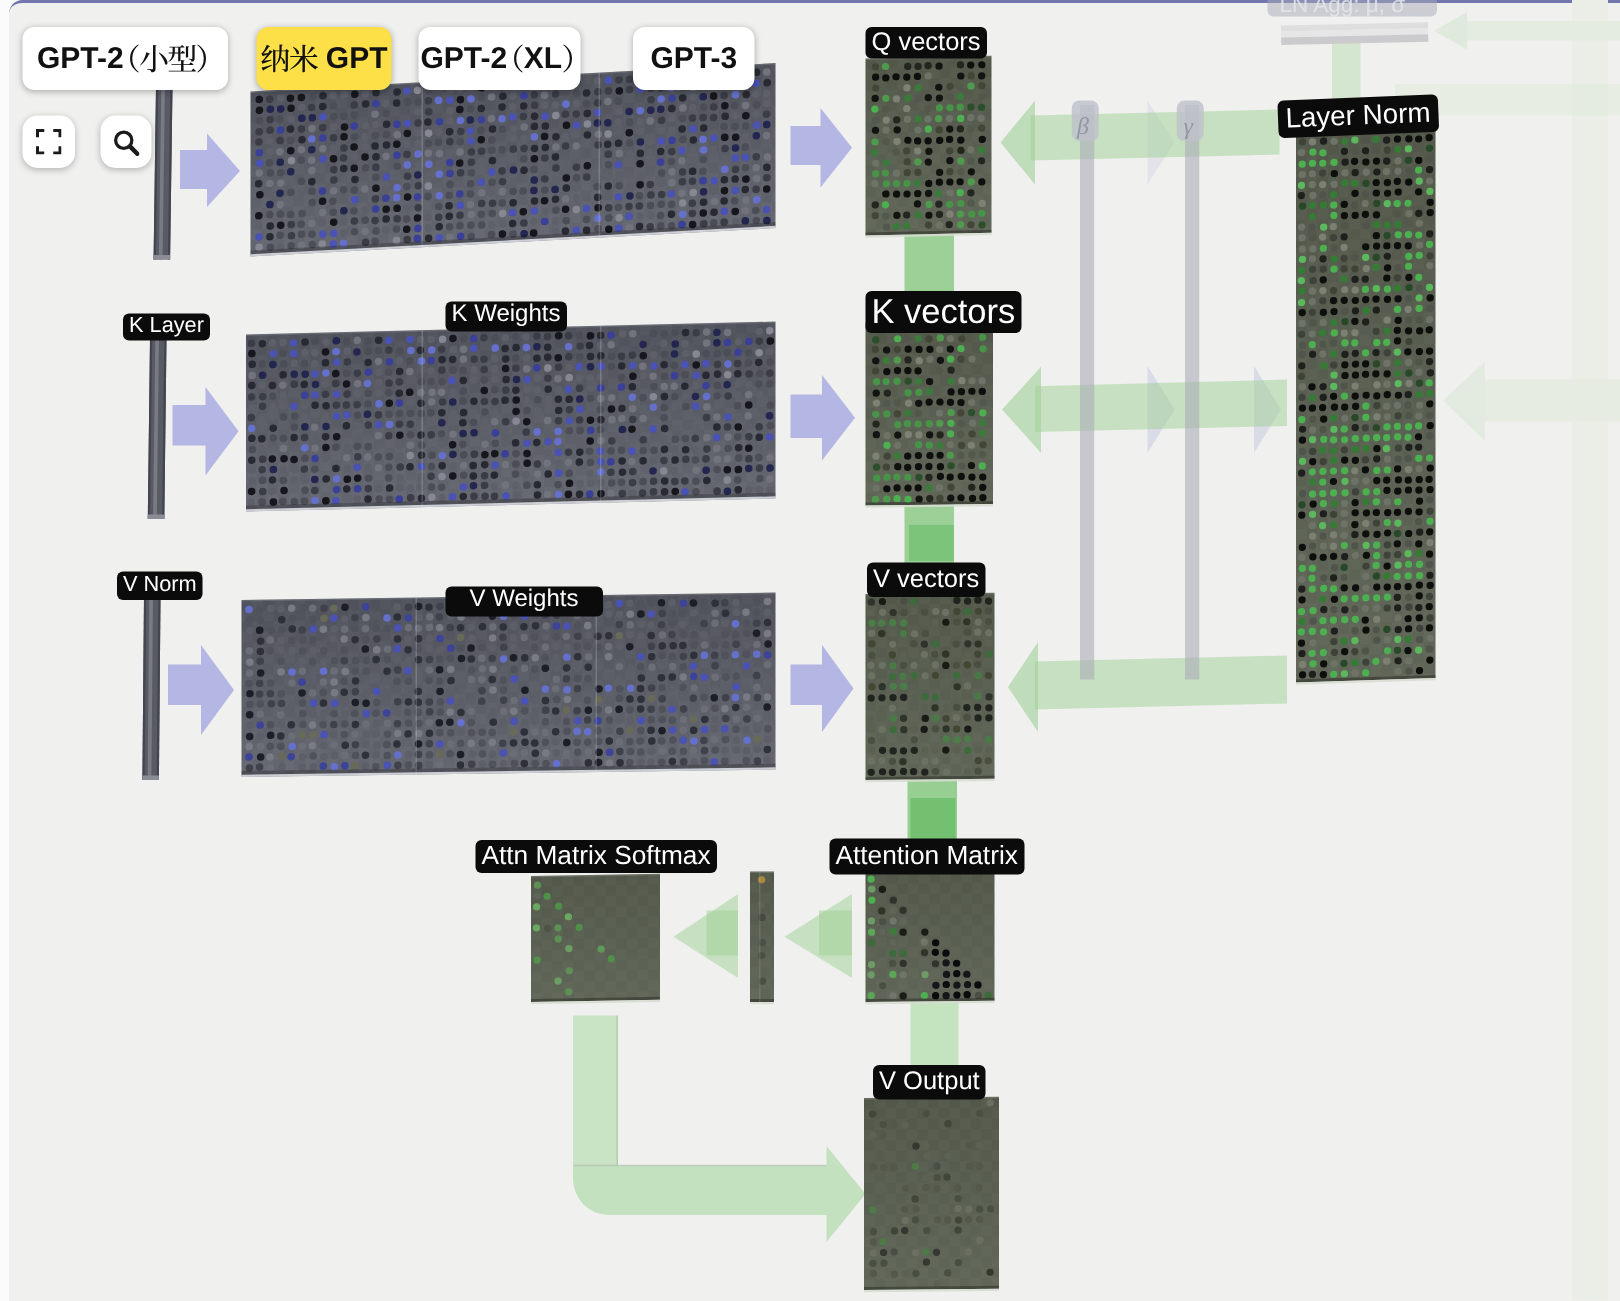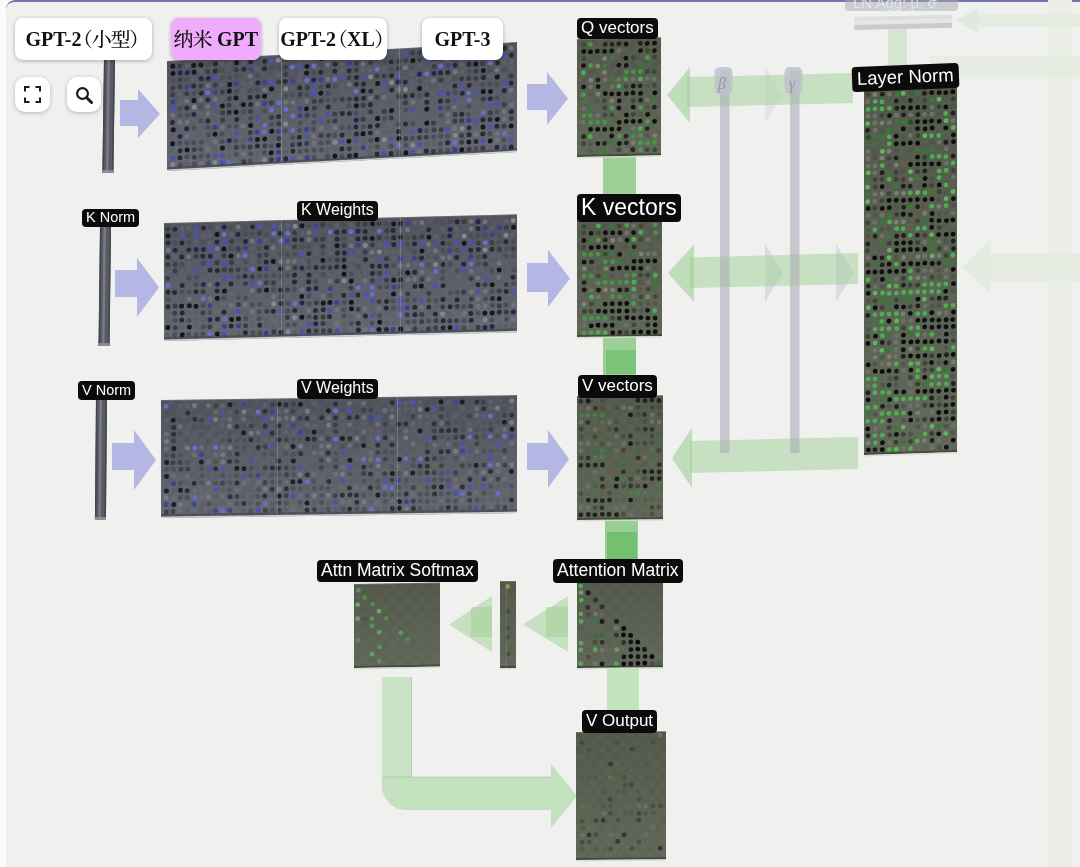--- a/index.html
+++ b/index.html
@@ -1,21 +1,21 @@
 <!DOCTYPE html>
 <html><head><meta charset="utf-8"><style>
 html,body{margin:0;padding:0;width:1080px;height:867px;overflow:hidden;background:#fbfbfb;
 font-family:"Liberation Sans",sans-serif}
 #canvas{position:absolute;left:6px;top:0;width:1074px;height:867px;background:#f0f1ef;
 border-top:2px solid #7276ae;border-top-left-radius:9px}
 .lbl{position:absolute;background:#0b0b0b;color:#fff;border-radius:4px;
 font-family:"Liberation Sans",sans-serif;white-space:nowrap;z-index:5;line-height:1.18;padding:1px 6px 2px}
 .tab{position:absolute;background:#fff;border-radius:8px;box-shadow:0 1px 4px rgba(0,0,0,.28);
 display:flex;align-items:center;justify-content:center;z-index:8;
-font-family:Liberation Serif, serif;font-size:20px;font-weight:bold;color:#111;top:18px;height:42px}
+font-family:Liberation Sans, sans-serif;font-size:20px;font-weight:bold;color:#111;top:18px;height:42px}
 .tab svg{fill:#111}
 .ibtn{position:absolute;background:#fff;border-radius:10px;box-shadow:0 1px 4px rgba(0,0,0,.25);
 display:flex;align-items:center;justify-content:center;z-index:8;top:77px;width:35px;height:35px}
 </style></head><body>
 
 <div id="canvas"></div>
 <svg width="1080" height="867" viewBox="0 0 1080 867" style="position:absolute;left:0;top:0;z-index:2">
 <defs>
 <pattern id="chk" width="14.2" height="14.2" patternUnits="userSpaceOnUse">
 <rect width="7.1" height="7.1" fill="rgba(0,0,0,0.04)"></rect>
@@ -344,27 +344,27 @@
 <rect x="845" y="-8" width="113" height="19" rx="4" fill="rgba(165,170,184,0.5)"></rect>
     <text x="853" y="8" font-size="15" fill="rgba(228,231,235,0.85)" font-family="Liberation Sans,sans-serif">LN Agg: μ, σ</text>
 </svg>
 
 <div class="lbl" style="left:577px;top:18px;font-size:17px;padding:0px 4px 1px">Q vectors</div>
 
 <div class="lbl" style="left:577px;top:194px;font-size:23px;padding:0px 4px 1px">K vectors</div>
 
 <div class="lbl" style="left:578px;top:375px;font-size:17px;padding:1px 4px 2px">V vectors</div>
 
-<div class="lbl" style="left:82px;top:209px;font-size:14.5px;padding:0px 4px 1px">K Norm</div>
+<div class="lbl" style="left:82px;top:209px;font-size:14.5px;padding:0px 4px 1px">K Layer</div>
 
 <div class="lbl" style="left:78px;top:381px;font-size:14.5px;padding:1px 4px 1px">V Norm</div>
 
 <div class="lbl" style="left:297px;top:201px;font-size:16px;padding:0px 4px 1px">K Weights</div>
 
-<div class="lbl" style="left:297px;top:379px;font-size:16px;padding:0px 4px 1px">V Weights</div>
+<div class="lbl" style="left:297px;top:391px;font-size:16px;padding:0px 16px 1px">V Weights</div>
 
 <div class="lbl" style="left:852px;top:65px;font-size:18.5px;padding:1px 5px 2px;transform:rotate(-2.3deg)">Layer Norm</div>
 
 <div class="lbl" style="left:553px;top:559px;font-size:17.5px;padding:1px 4px 2px">Attention Matrix</div>
 
 <div class="lbl" style="left:317px;top:560px;font-size:17.5px;padding:0px 4px 1px">Attn Matrix Softmax</div>
 
 <div class="lbl" style="left:582px;top:710px;font-size:17px;padding:1px 4px 2px">V Output</div>
 
 <div class="tab" style="left:15px;width:137px">GPT-2<svg style="width:11.0px;height:20px;vertical-align:-0.13em" viewBox="413 -880 550 1000">
@@ -378,21 +378,21 @@
     </svg><svg style="width:19.0px;height:20px;vertical-align:-0.13em" viewBox="22 -880 950 1000">
       <g transform="scale(1,-1)">
         <path d="M67 772H440L487 831Q487 831 502 819Q517 807 538 791Q559 774 575 759Q571 743 549 743H75ZM41 576H459L506 640Q506 640 521 627Q537 615 557 597Q577 579 593 563Q589 547 567 547H49ZM618 787 728 776Q727 766 719 760Q711 753 693 750V435Q693 431 684 425Q674 420 660 416Q646 412 632 412H618ZM361 772H437V309Q437 306 420 298Q402 289 373 289H361ZM833 832 945 821Q943 811 935 805Q927 798 909 795V378Q909 348 903 327Q896 305 873 292Q851 280 804 275Q802 293 798 307Q794 320 785 330Q775 339 759 346Q743 352 714 357V372Q714 372 727 371Q740 370 758 369Q776 368 791 367Q807 366 814 366Q825 366 829 370Q833 374 833 383ZM458 326 576 315Q575 304 567 297Q559 290 540 287V-39H458ZM135 188H727L779 254Q779 254 789 246Q798 239 813 227Q828 215 844 201Q860 187 875 175Q871 160 847 160H143ZM40 -25H808L861 43Q861 43 871 35Q881 27 897 15Q912 3 929 -11Q946 -25 960 -38Q956 -54 933 -54H49ZM175 772H250V621Q250 579 243 532Q237 484 217 438Q197 391 156 349Q115 306 45 272L34 284Q97 334 127 391Q156 447 166 506Q175 564 175 620Z"></path>
       </g>
     </svg><svg style="width:11.0px;height:20px;vertical-align:-0.13em" viewBox="36 -880 550 1000">
       <g transform="scale(1,-1)">
         <path d="M78 849Q130 817 179 773Q228 730 266 673Q305 616 328 543Q351 471 351 380Q351 290 328 217Q305 144 266 87Q228 30 179 -13Q130 -57 78 -89L61 -70Q119 -22 168 42Q217 106 247 190Q277 274 277 380Q277 487 247 570Q217 654 168 718Q119 783 61 830Z"></path>
       </g>
     </svg></div>
 
-<div class="tab" style="left:171px;width:90px;background:#f0abfc">
+<div class="tab" style="left:171px;width:90px;background:#fde047">
     <svg style="width:19.0px;height:20px;vertical-align:-0.13em" viewBox="25 -880 950 1000">
       <g transform="scale(1,-1)">
         <path d="M749 835Q747 825 740 818Q732 811 715 809Q714 706 710 613Q706 520 690 437Q673 355 634 285Q594 214 520 158L508 174Q562 234 590 306Q618 379 629 463Q640 547 640 643Q641 739 641 846ZM672 448Q739 409 774 367Q809 326 820 291Q831 255 825 231Q819 207 803 200Q786 194 766 212Q765 250 749 292Q732 334 708 373Q684 412 660 441ZM836 649 873 694 963 626Q959 620 947 615Q936 610 921 607V30Q921 1 914 -21Q907 -42 884 -55Q861 -69 814 -74Q813 -56 808 -42Q804 -27 794 -17Q784 -8 767 -2Q750 5 719 10V26Q719 26 733 25Q746 24 765 22Q784 21 801 20Q818 19 825 19Q837 19 841 24Q846 29 846 39V649ZM504 -53Q504 -57 495 -64Q487 -70 473 -75Q459 -81 442 -81H429V649V686L509 649H876V620H504ZM421 605Q416 596 401 593Q386 589 363 600L391 607Q369 571 333 527Q298 483 256 436Q213 390 169 347Q124 304 82 272L79 283H123Q119 245 107 224Q95 203 79 197L38 297Q38 297 51 300Q63 303 70 308Q102 337 139 381Q176 426 210 478Q245 529 273 579Q301 629 317 666ZM326 789Q322 779 308 774Q294 769 269 778L297 785Q275 747 238 699Q202 651 160 606Q118 562 79 529L77 540H121Q117 503 105 481Q93 459 78 453L38 553Q38 553 49 556Q59 558 64 563Q85 583 108 618Q131 652 152 692Q173 731 190 769Q207 807 216 836ZM45 75Q77 82 132 96Q188 109 256 128Q325 147 394 168L398 155Q351 125 280 85Q210 45 115 -2Q113 -11 106 -18Q100 -25 93 -27ZM55 295Q84 297 133 303Q183 310 244 318Q306 327 370 336L373 323Q330 305 254 275Q178 244 88 214ZM51 547Q75 547 115 548Q155 550 204 552Q253 555 304 558L305 544Q273 531 212 508Q151 486 83 464Z"></path>
       </g>
     </svg>
     <svg style="width:19.0px;height:20px;vertical-align:-0.13em" viewBox="24 -880 950 1000">
       <g transform="scale(1,-1)">
         <path d="M45 461H800L856 530Q856 530 867 522Q877 514 893 502Q909 489 927 475Q944 461 959 448Q956 432 932 432H53ZM456 841 574 829Q572 819 565 811Q557 804 538 801V-53Q538 -57 528 -64Q518 -71 503 -76Q488 -82 472 -82H456ZM417 461H513V445Q443 307 319 192Q196 77 36 1L25 15Q111 70 186 143Q261 216 321 298Q380 380 417 461ZM538 461Q572 400 621 343Q669 287 728 239Q786 191 849 154Q911 117 973 94L970 83Q946 79 926 61Q906 43 897 14Q819 58 748 123Q678 188 620 271Q563 355 524 453ZM144 771Q212 741 254 708Q296 674 316 641Q336 609 339 581Q343 554 333 537Q323 519 306 517Q288 514 267 530Q260 569 238 611Q217 654 188 694Q160 733 133 763ZM765 784 880 726Q876 718 865 714Q854 709 839 712Q789 654 731 601Q673 547 620 511L607 521Q631 552 658 596Q686 639 714 688Q742 736 765 784Z"></path>
       </g>
     </svg>

